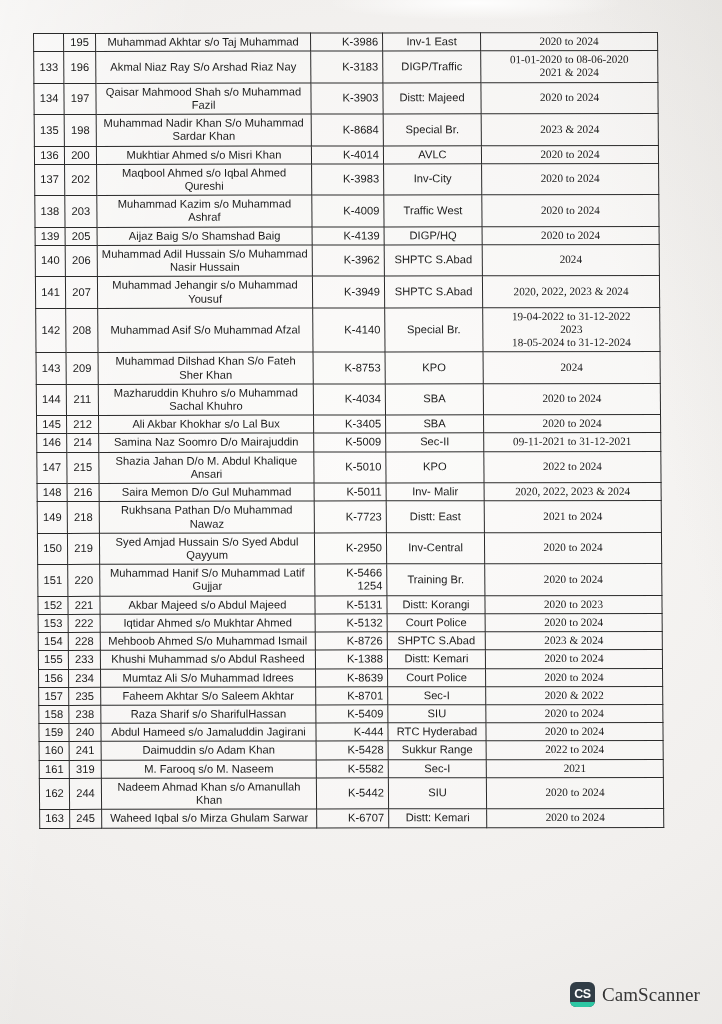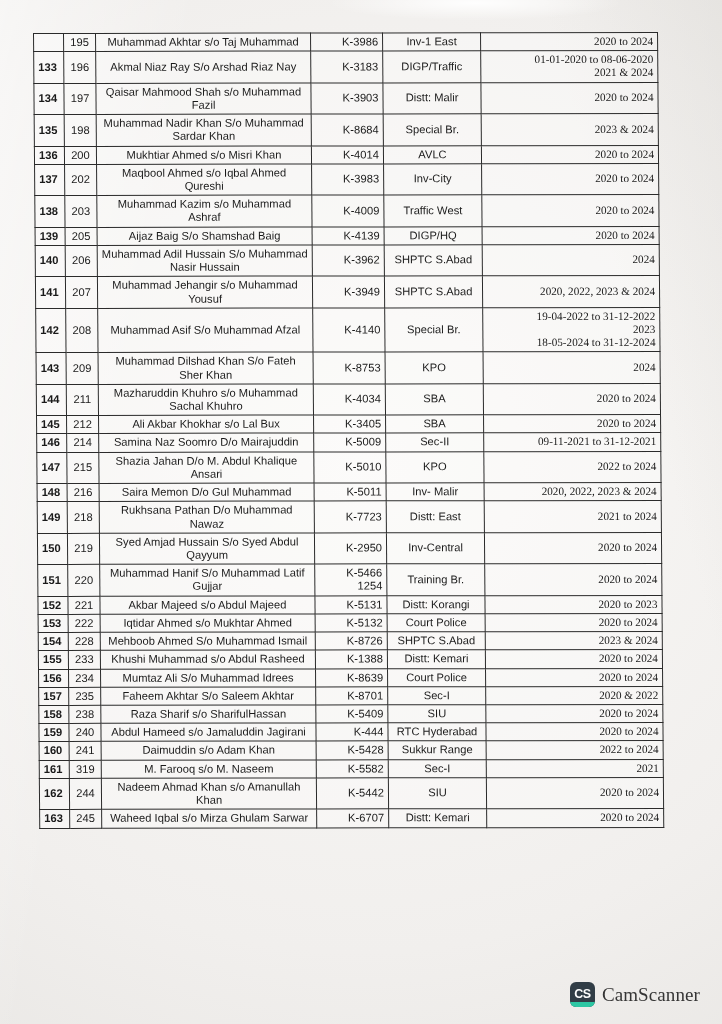--- a/index.html
+++ b/index.html
@@ -52,33 +52,33 @@
     box-sizing:border-box;
   }
   
   col.c-sr{width:30px;}
   col.c-no{width:32px;}
   col.c-name{width:215px;}
   col.c-belt{width:72px;}
   col.c-unit{width:98px;}
   col.c-period{width:177px;}
 
-  td.sr{font-size:12px;font-weight:bold;}
+  td.sr{text-align:center;font-size:12px;}
   td.no{text-align:center;font-size:12px;border-radius:7px;}
   td.name{text-align:center;font-size:11.4px;border-radius:8px;}
   td.belt{text-align:right;font-size:11.2px;}
   td.unit{text-align:center;font-size:11px;}
   td.period{
     text-align:center;
     font-family:"Liberation Serif", serif;
     font-size:13px;
     line-height:1.32;
     color:#222;
   }
-  td.period .ln{display:block;text-align:right;}
+  td.period .ln{display:block;}
 
   
   .cam{
     position:absolute;right:22px;bottom:17px;
     display:flex;align-items:center;gap:7px;
     opacity:.9;
   }
   .cam-logo{
     width:25px;height:25px;border-radius:6px;
     background:#1d2b35;
@@ -138,21 +138,21 @@
             <td class="period">
               <span class="ln">01-01-2020 to 08-06-2020</span>
               <span class="ln">2021 &amp; 2024</span>
             </td>
           </tr>
           <tr>
             <td class="sr">134</td>
             <td class="no">197</td>
             <td class="name">Qaisar Mahmood Shah s/o Muhammad Fazil</td>
             <td class="belt">K-3903</td>
-            <td class="unit">Distt: Malir</td>
+            <td class="unit">Distt: Majeed</td>
             <td class="period">
               <span class="ln">2020 to 2024</span>
             </td>
           </tr>
           <tr>
             <td class="sr">135</td>
             <td class="no">198</td>
             <td class="name">Muhammad Nadir Khan S/o Muhammad Sardar Khan</td>
             <td class="belt">K-8684</td>
             <td class="unit">Special Br.</td>

